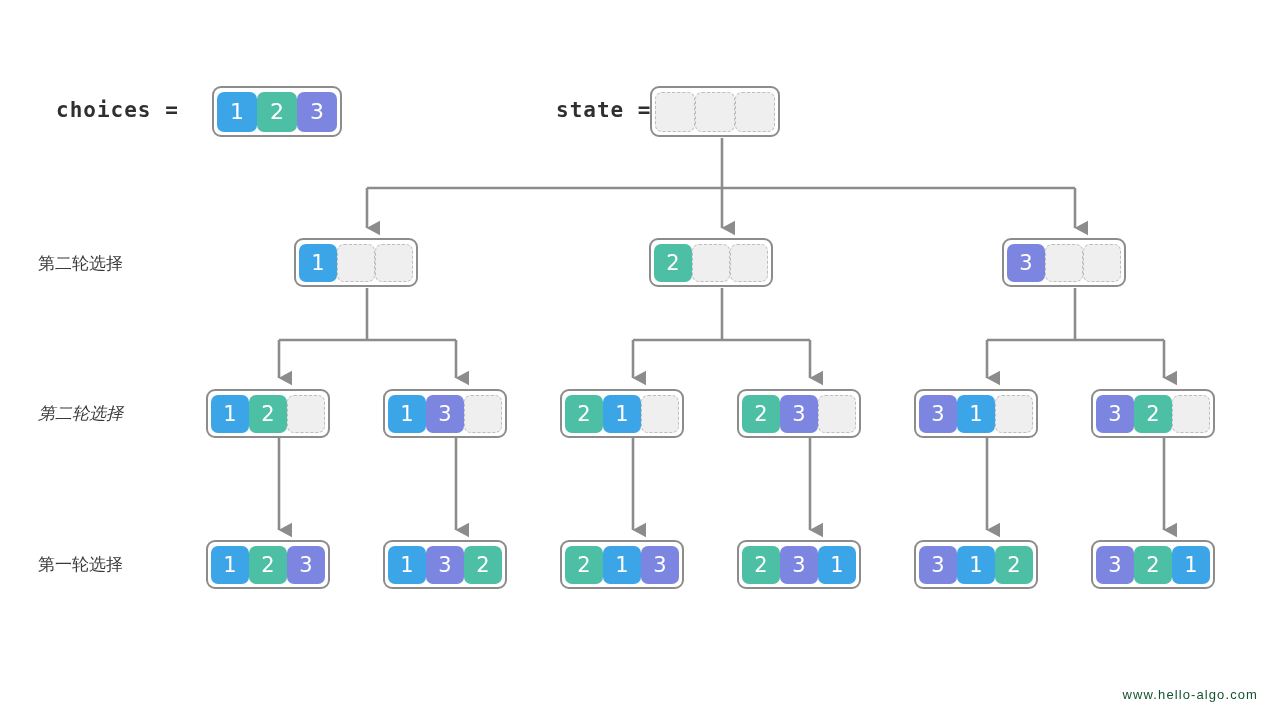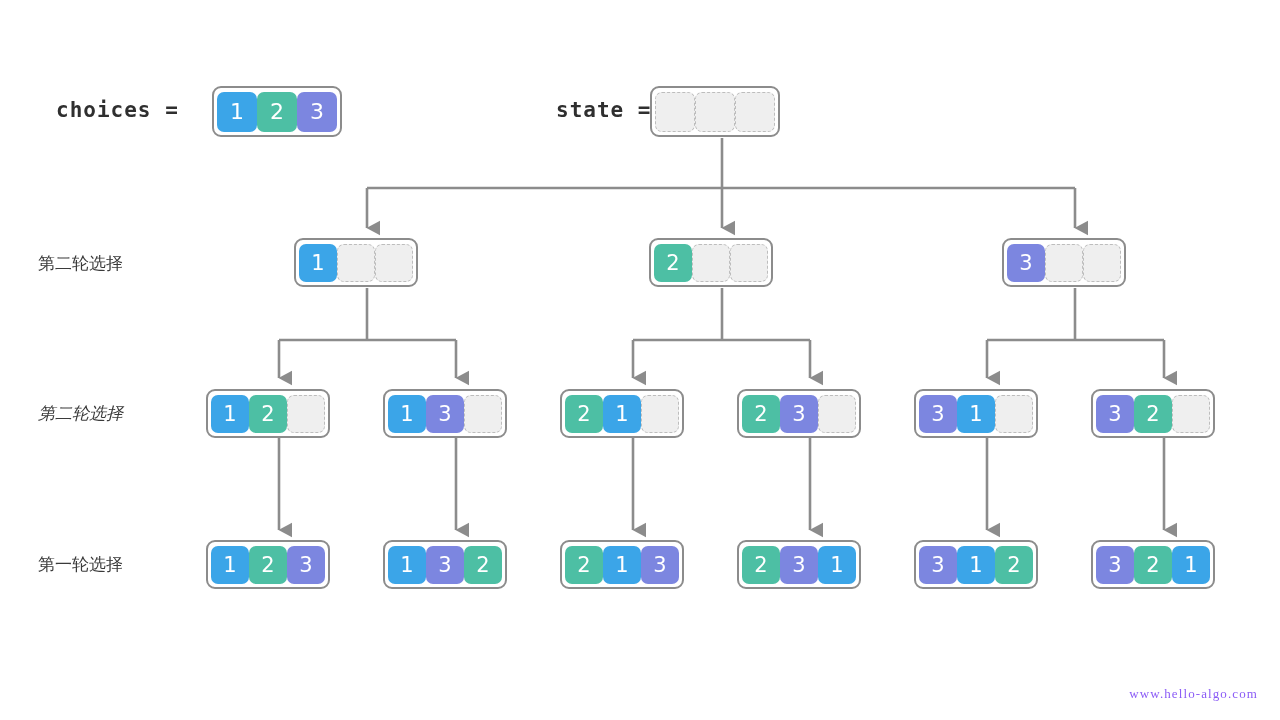--- a/index.html
+++ b/index.html
@@ -95,24 +95,24 @@
 
   
   .arr.node .cell { width: 38px; height: 38px; font-size: 21px; }
   .arr.node { height: 49px; }
 
   
   #watermark {
     position: absolute;
     right: 22px;
     bottom: 18px;
-    font-family: Liberation Serif, serif;
+    font-family: Liberation Sans, sans-serif;
     font-size: 13px;
     letter-spacing: 1.1px;
-    color: #8b5cf6;
+    color: #14532d;
     z-index: 3;
   }
 </style>
 </head>
 <body>
 
 <div id="canvas">
 
   <svg id="edges" viewBox="0 0 1280 720" width="1280" height="720">
     <defs>

